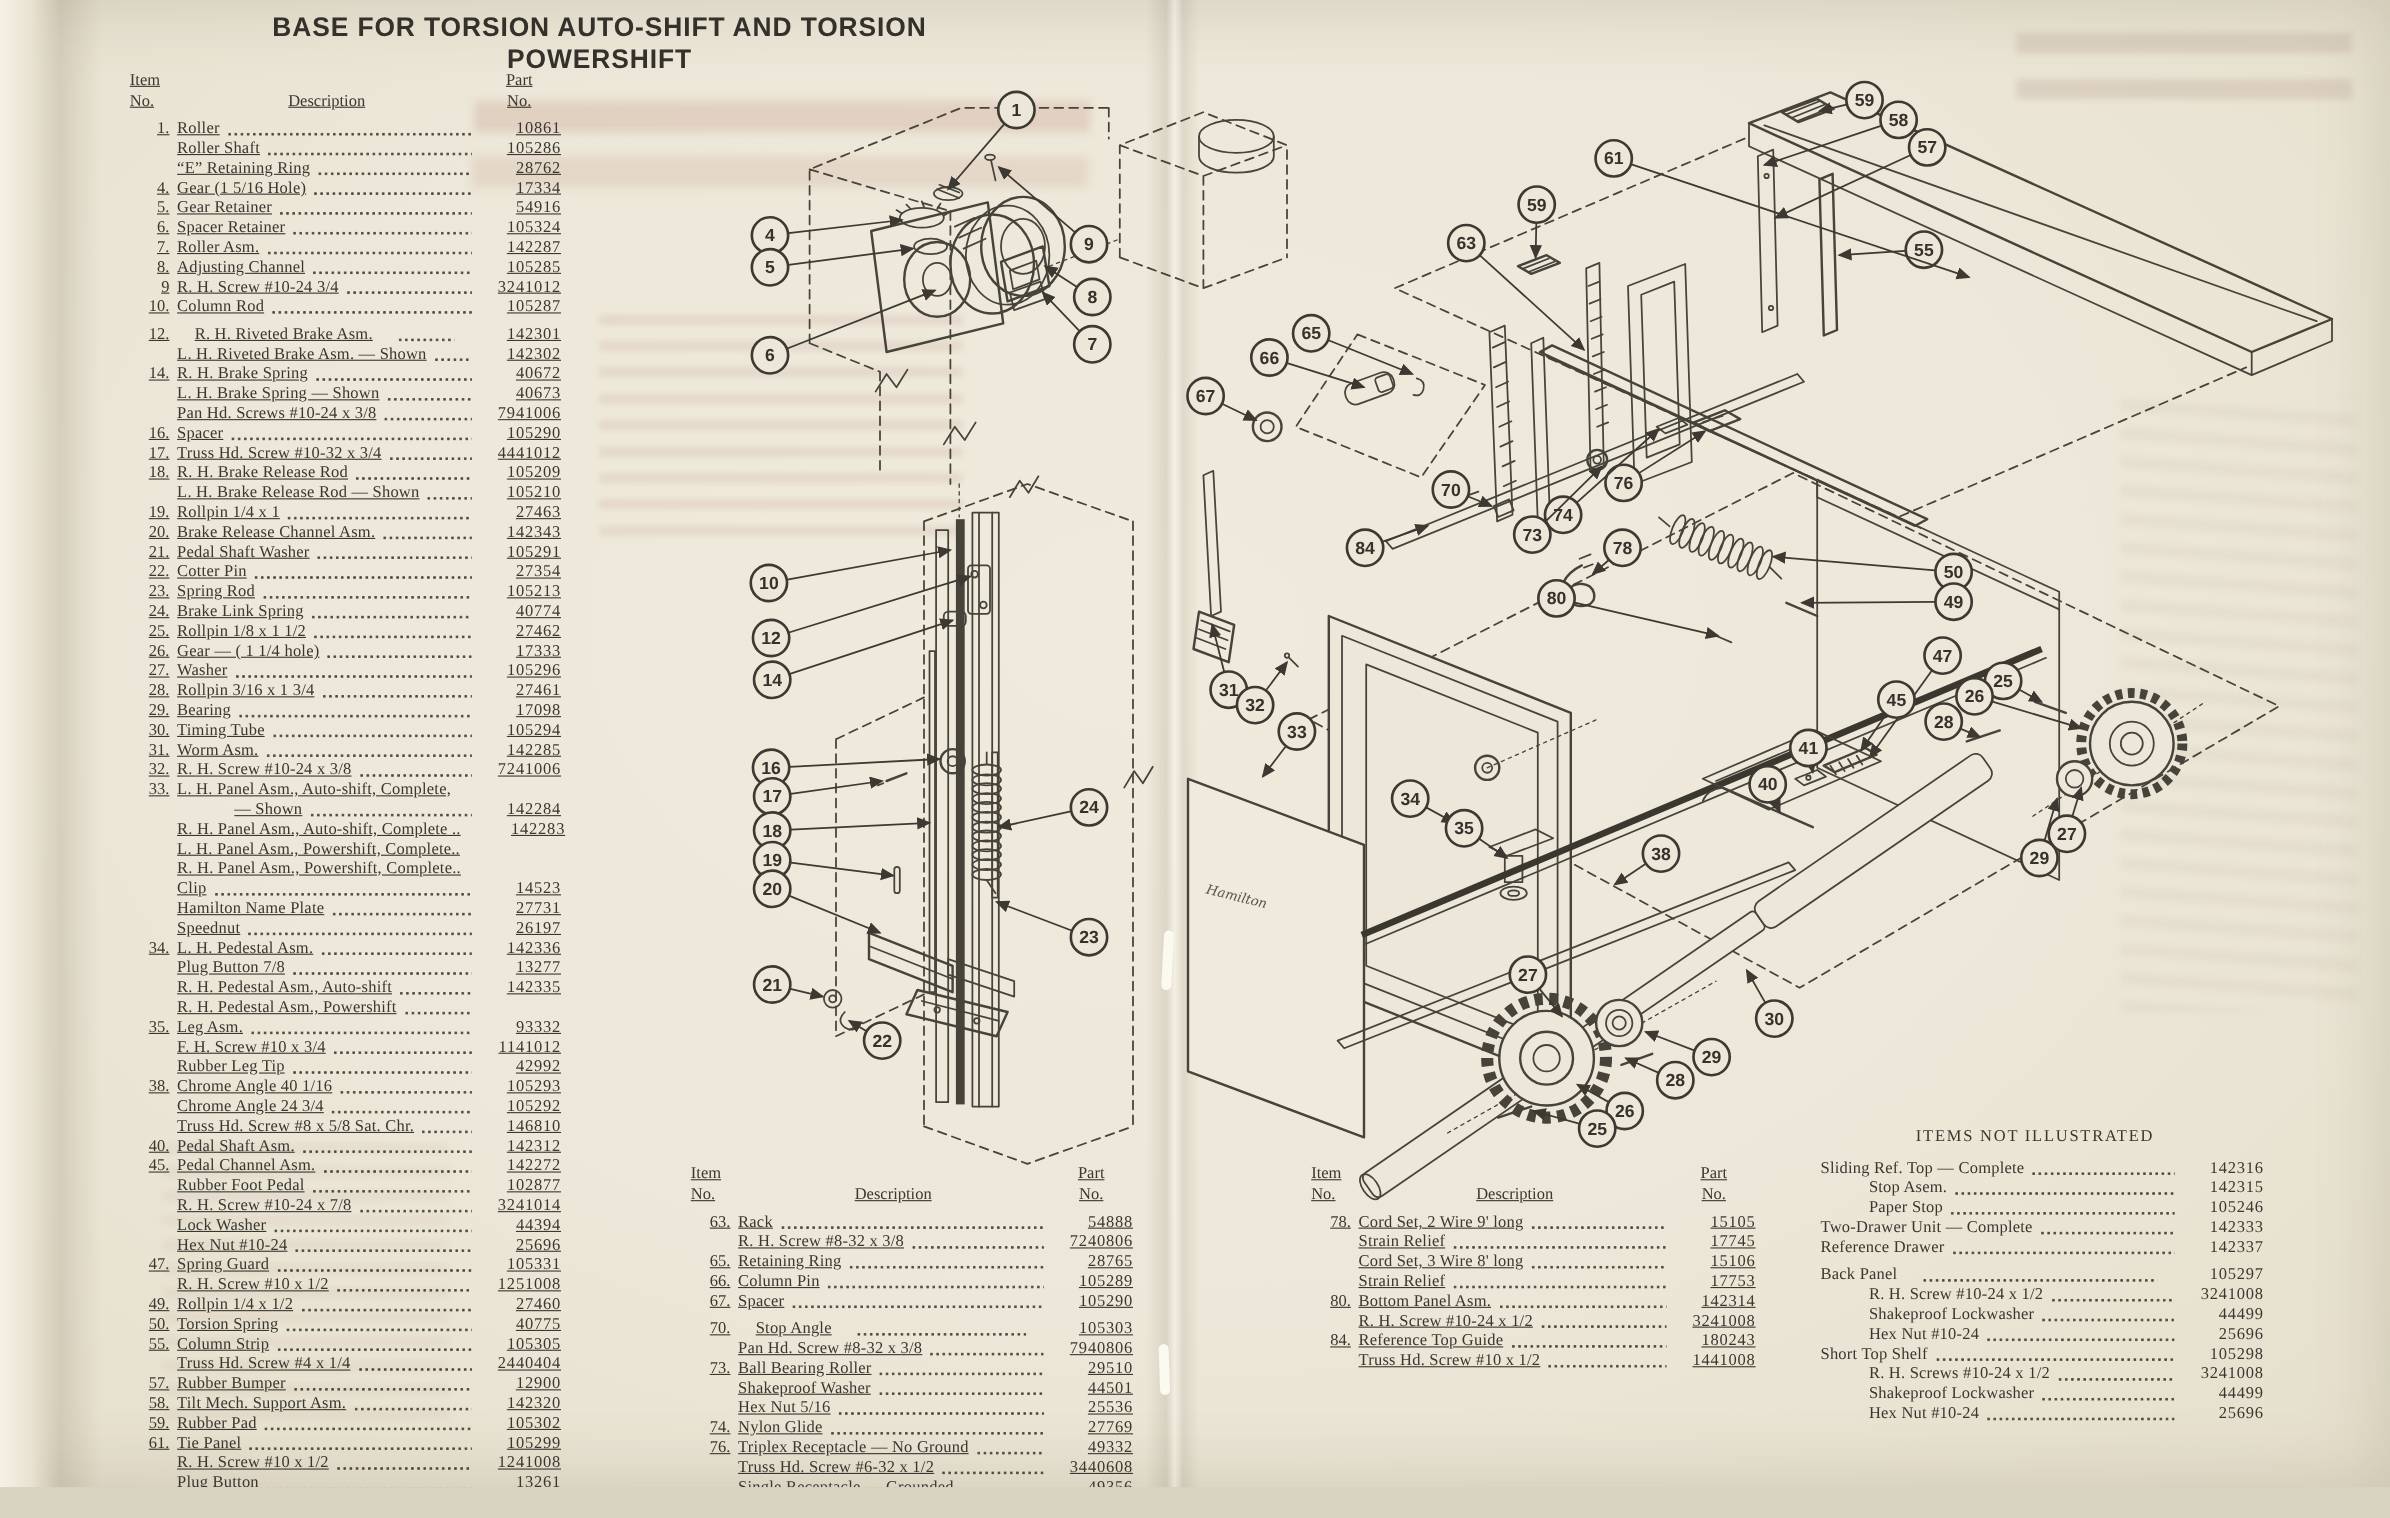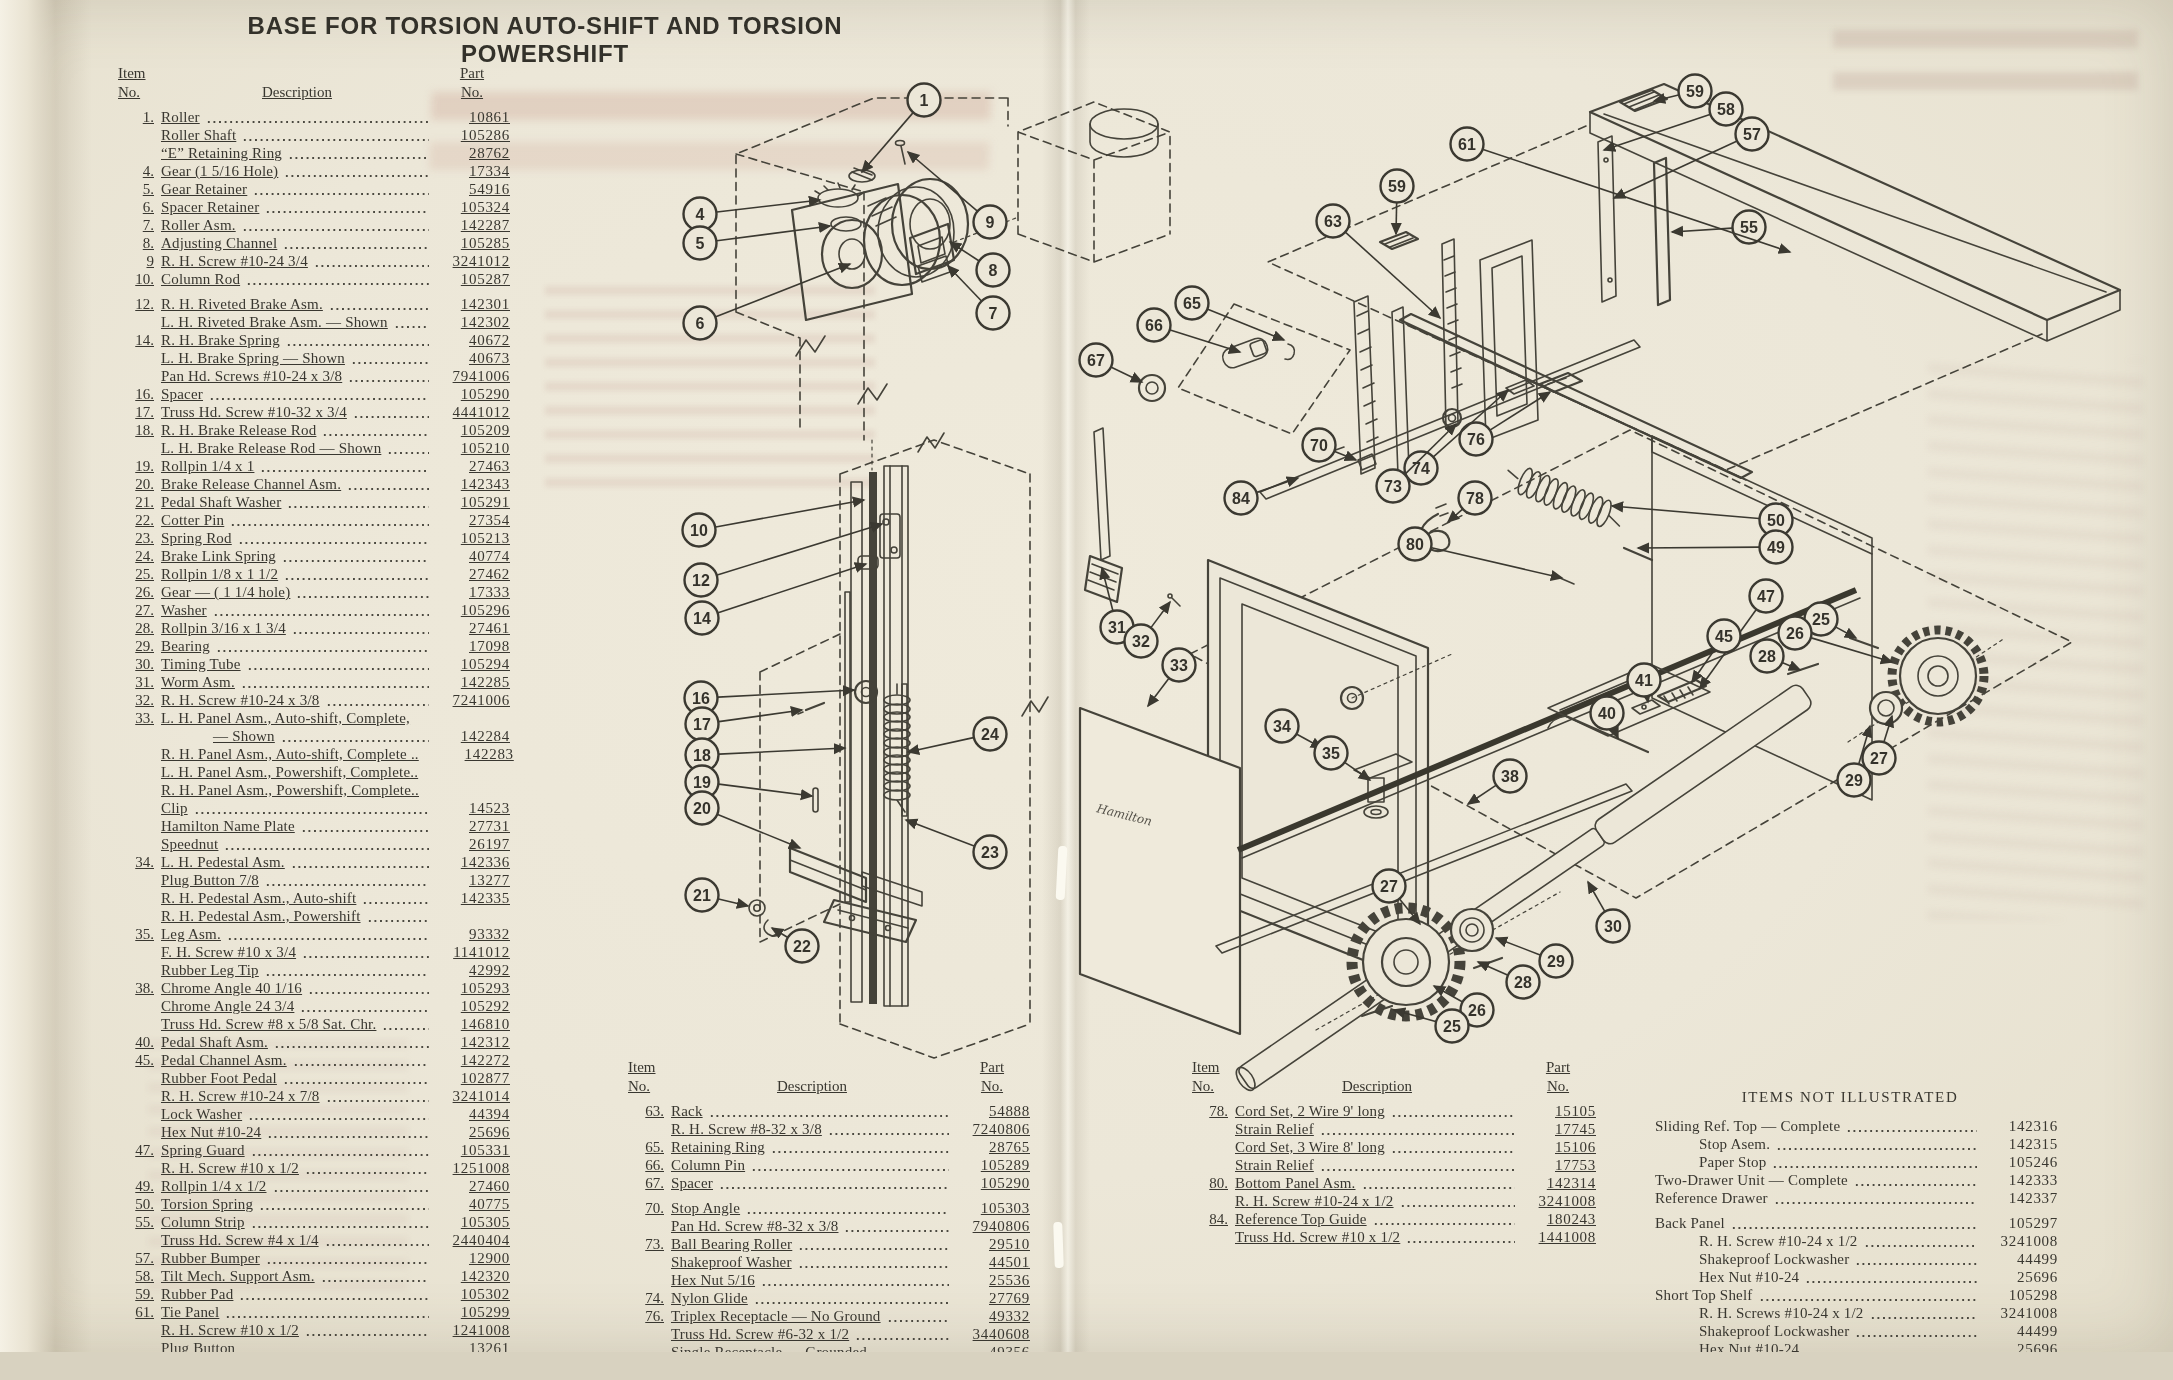--- a/index.html
+++ b/index.html
@@ -33,31 +33,31 @@
   .ptable{position:absolute;font-size:15px;line-height:18px;text-decoration:underline;}
   #tbl-left{left:118px;top:64px;width:392px;}
   #tbl-mid{left:628px;top:1058px;width:402px;}
   #tbl-right{left:1192px;top:1058px;width:404px;}
   .phead{display:flex;margin-bottom:6px;}
   .phead .hl{width:42px;}
   .phead .hl span,.phead .hr span{display:block;line-height:19px;}
   .phead .hc{flex:1;text-align:center;align-self:flex-end;line-height:19px;}
   .phead .hr{width:76px;text-align:center;}
   .prow{display:flex;height:18px;align-items:baseline;}
-  .prow.gap{margin-top:7px;}
+  .prow.gap{margin-top:7px;gap:16px;}
   .prow .no{width:36px;text-align:right;padding-right:7px;flex:none;}
   .prow .desc{flex:none;white-space:nowrap;letter-spacing:.2px;}
   .prow.ind1 .desc{padding-left:52px;}
   .prow .dots{flex:1 1 auto;min-width:8px;height:12px;align-self:flex-end;margin:0 5px 2px 6px;
     background-image:radial-gradient(circle, rgba(57,55,47,.9) 1.05px, transparent 1.45px);
     background-size:5.6px 4px;background-repeat:repeat-x;background-position:left bottom;}
   .prow .dots.none{background:none;}
   .prow .part{width:76px;text-align:right;flex:none;letter-spacing:.7px;}
 
-  #ini{left:1642px;top:1088px;width:416px;position:absolute;font-size:15px;line-height:18px;}
+  #ini{left:1642px;top:1024px;width:416px;position:absolute;font-size:15px;line-height:18px;}
   #ini .ini-title{text-align:center;letter-spacing:1.6px;margin-bottom:11px;}
   #ini .prow .desc{padding-left:13px;}
   #ini .prow.ind1 .desc{padding-left:57px;}
 
   svg.diagrams{position:absolute;left:0;top:0;}
   .s{stroke:#45433a;fill:none;stroke-width:1.6;stroke-linejoin:round;stroke-linecap:round;}
   .sw2{stroke-width:2.2;}
   .dash{stroke-dasharray:8 5.5;}
   .dashf{stroke-dasharray:3 4;stroke-width:1.2;}
   .fillp{fill:#ece7d8;}

